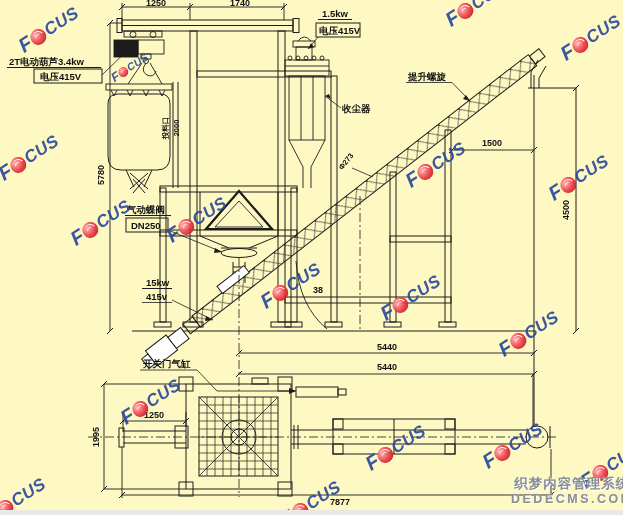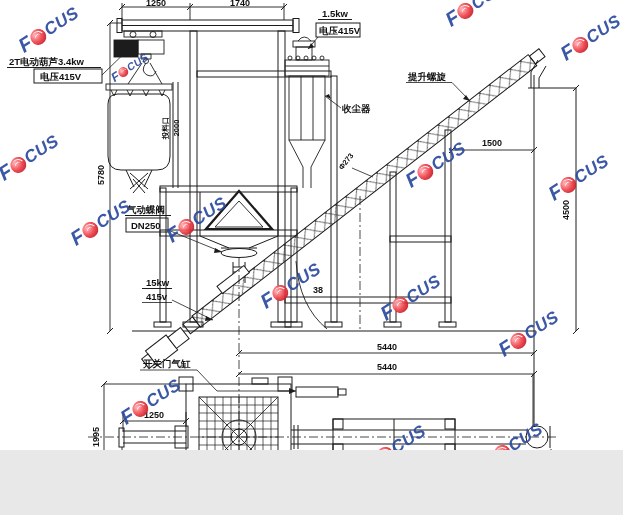--- a/index.html
+++ b/index.html
@@ -1,16 +1,16 @@
 <!DOCTYPE html>
 <html><head>
 <meta charset="utf-8">
 <style>
   html,body{margin:0;padding:0;background:#e8e8e8}
-  #canvas{position:relative;width:623px;height:450px;background:#ffffff;overflow:hidden;
+  #canvas{position:relative;width:623px;height:510px;background:#fef9c3;overflow:hidden;
           font-family:"Liberation Sans",sans-serif}
   svg{position:absolute;left:0;top:0}
   svg text{font-family:"Liberation Sans","DejaVu Sans",sans-serif;font-weight:bold;fill:#111}
   .dimtxt{font-size:9px}
   .lbltxt{font-size:9.5px}
   .smtxt{font-size:7.5px}
   
   .fm{position:absolute;display:flex;align-items:center;gap:1px;transform:rotate(-33deg);
       opacity:.92;font-style:italic;font-weight:bold;color:#2b4aa0;pointer-events:none;z-index:5}
   .fm .t1{font-size:20px}

